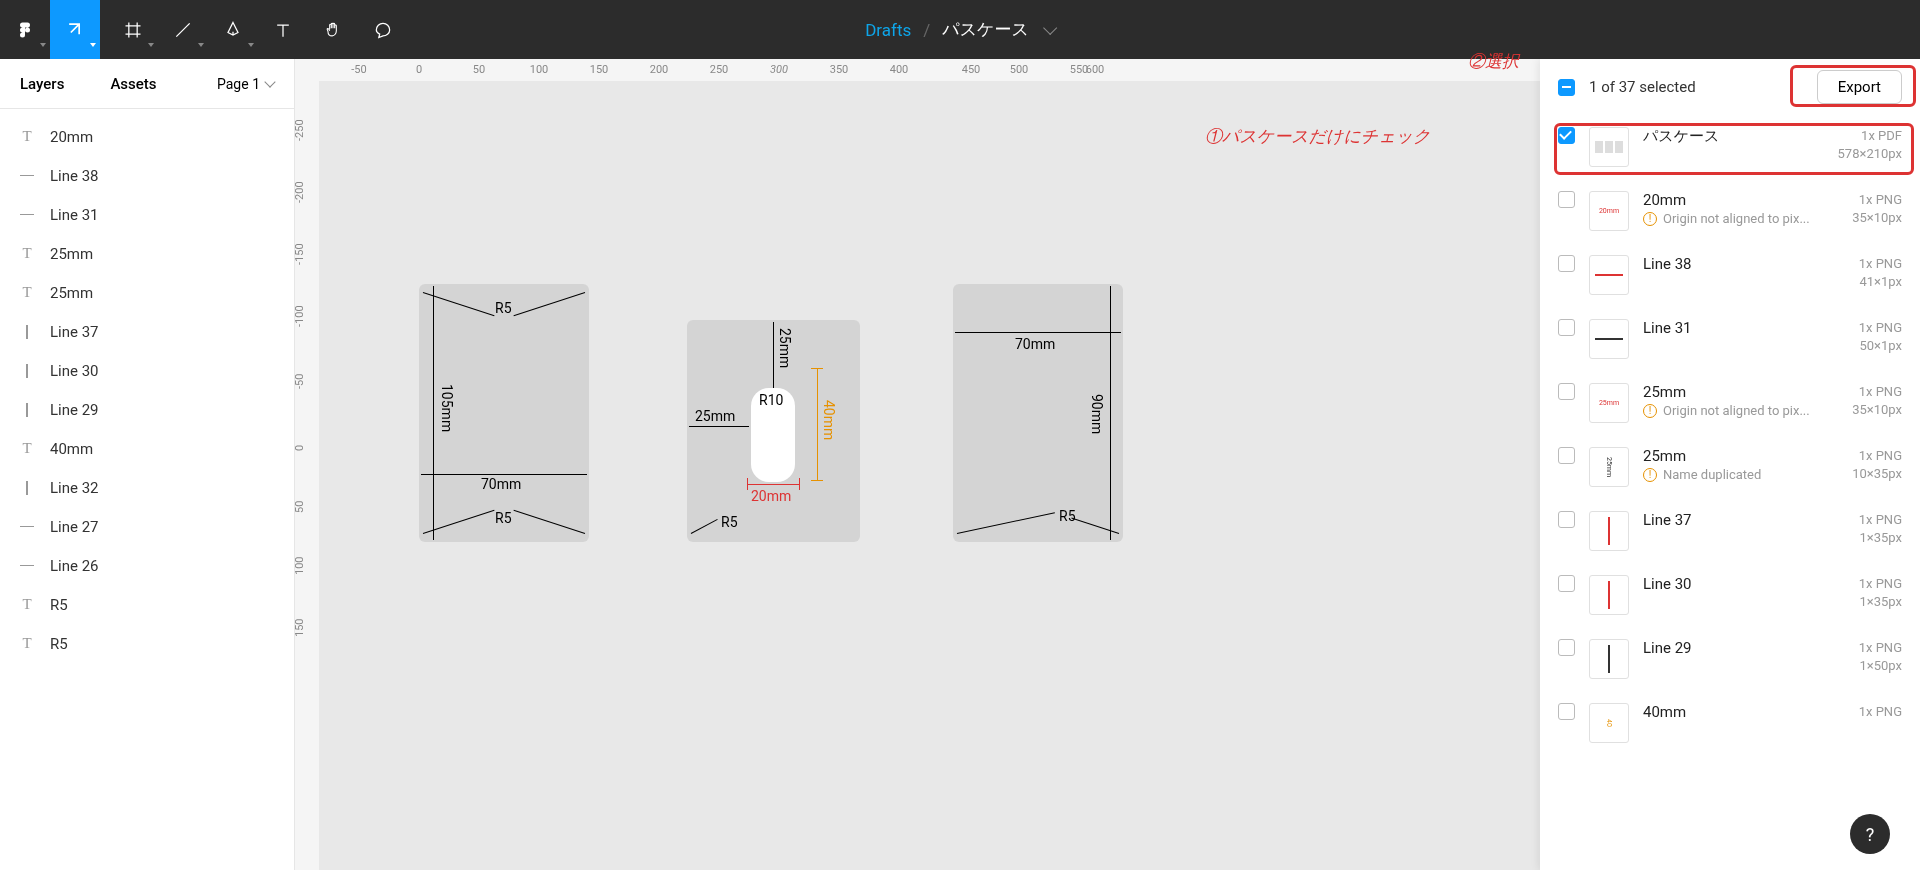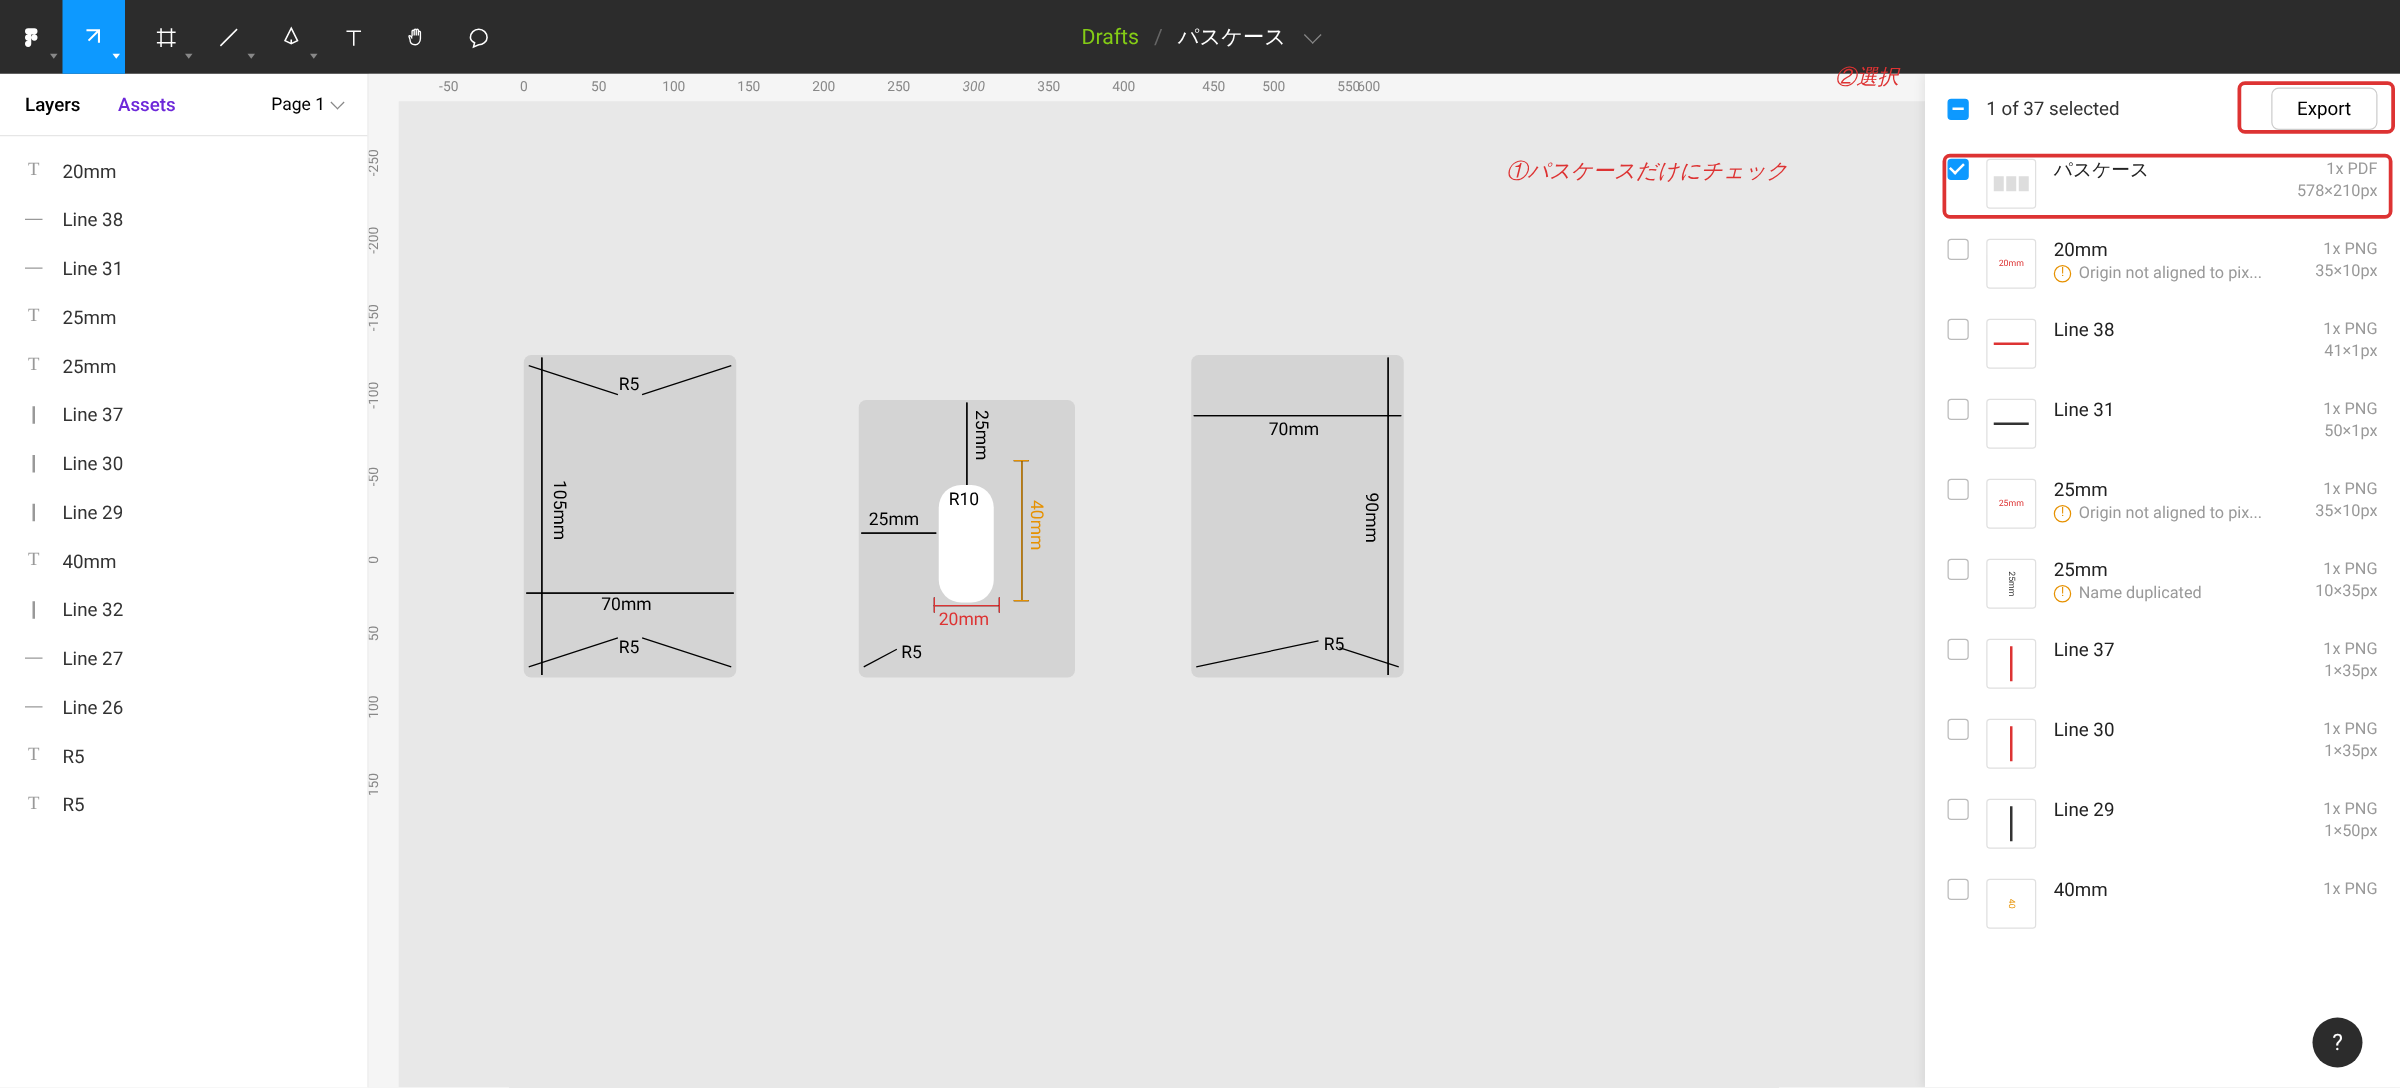--- a/index.html
+++ b/index.html
@@ -6,32 +6,32 @@
 body{background:#fff;overflow:hidden;width:1920px;height:870px;position:relative;transform-origin:top left}
 .app{display:flex;flex-direction:column;height:100%}
 
 
 .toolbar{height:59px;background:#2c2c2c;display:flex;align-items:center;color:#fff;position:relative}
 .tool-btn{width:50px;height:59px;display:flex;align-items:center;justify-content:center;cursor:pointer;position:relative}
 .tool-btn.active{background:#0d99ff}
 .tool-btn svg{width:20px;height:20px;stroke:#fff;fill:none}
 .tool-chev{position:absolute;right:4px;bottom:12px;width:0;height:0;border-left:3px solid transparent;border-right:3px solid transparent;border-top:4px solid #888}
 .toolbar-center{position:absolute;left:50%;transform:translateX(-50%);display:flex;align-items:center;gap:12px;font-size:17px}
-.toolbar-center .drafts{color:#84cc16}
+.toolbar-center .drafts{color:#0ea5e9}
 .toolbar-center .slash{color:#666}
 .toolbar-center .file{color:#fff}
 .chev-down{width:10px;height:10px;border-right:1.5px solid #888;border-bottom:1.5px solid #888;transform:rotate(45deg);margin-top:-4px;margin-left:4px}
 
 
 .main{display:flex;flex:1;overflow:hidden}
 
 
 .left{width:295px;border-right:1px solid #e6e6e6;display:flex;flex-direction:column;background:#fff}
-.left-tabs{height:50px;display:flex;align-items:center;padding:0 20px;gap:30px;border-bottom:1px solid #e6e6e6}
-.left-tabs .tab{font-size:15px;color:#6d28d9;cursor:pointer;font-weight:500}
+.left-tabs{height:50px;display:flex;align-items:center;padding:0 20px;gap:46px;border-bottom:1px solid #e6e6e6}
+.left-tabs .tab{font-size:15px;color:#000000;cursor:pointer;font-weight:500}
 .left-tabs .tab.active{color:#000}
 .left-tabs .page-sel{margin-left:auto;display:flex;align-items:center;font-size:14px;color:#000;cursor:pointer}
 .left-tabs .page-sel .chev{width:8px;height:8px;border-right:1.5px solid #888;border-bottom:1.5px solid #888;transform:rotate(45deg);margin-left:6px;margin-top:-4px}
 .layer-list{flex:1;overflow:auto;padding:8px 0}
 .layer-item{height:39px;display:flex;align-items:center;padding:0 20px;gap:16px;cursor:pointer;font-size:15px;color:#333}
 .layer-icon{width:14px;display:flex;justify-content:center;color:#999}
 .layer-icon.text{font-family:serif}
 .layer-icon .dash{width:14px;height:1.5px;background:#999}
 .layer-icon .bar{width:1.5px;height:14px;background:#999}
 

